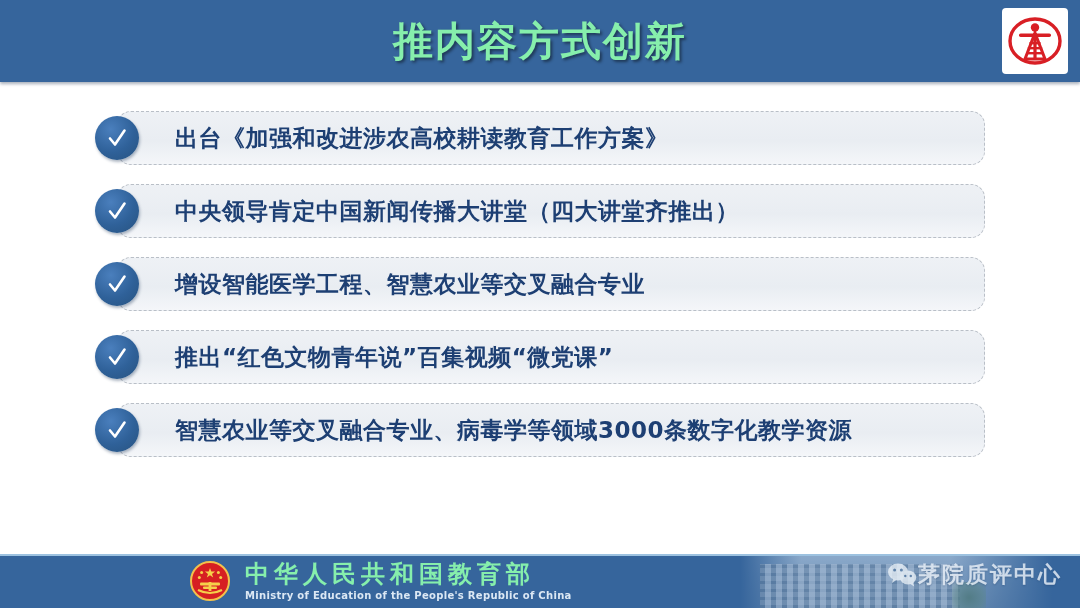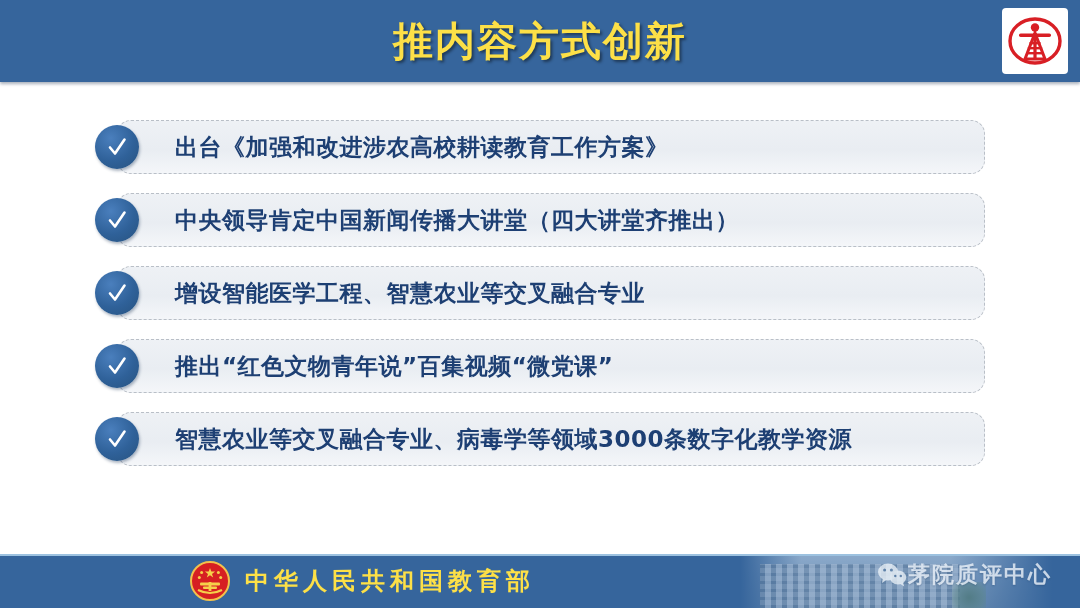--- a/index.html
+++ b/index.html
@@ -37,21 +37,21 @@
     position: absolute;
     left: 0;
     top: 0;
     width: 1080px;
     height: 82px;
     display: flex;
     align-items: center;
     justify-content: center;
     font-size: 40px;
     font-weight: bold;
-    color: #fde047;
+    color: #86efac;
     letter-spacing: 2px;
     text-shadow: 2px 2px 3px rgba(0, 0, 0, 0.45);
     white-space: nowrap;
   }
 
   .brand-logo {
     position: absolute;
     right: 12px;
     top: 8px;
     width: 66px;
@@ -66,21 +66,21 @@
 
   
   .list-area {
     position: absolute;
     left: 0;
     top: 110px;
     width: 1080px;
   }
   .list-row {
     position: relative;
-    margin: 10px auto 19px auto;
+    margin: 1px auto 19px auto;
     width: 890px;
     height: 54px;
     box-sizing: border-box;
   }
   .row-plate {
     position: absolute;
     left: 22px;
     top: 0;
     width: 868px;
     height: 54px;
@@ -155,21 +155,21 @@
   .photo-tree {
     position: absolute;
     left: 212px;
     bottom: 0;
     width: 34px;
     height: 26px;
     background: radial-gradient(circle at 50% 60%, rgba(96,136,96,0.8) 0%, rgba(120,160,120,0.55) 60%, rgba(160,190,160,0) 100%);
   }
   .footer-watermark {
     position: absolute;
-    right: 28px;
+    right: 18px;
     top: 4px;
     display: flex;
     align-items: center;
     gap: 1px;
     opacity: 0.82;
     z-index: 4;
   }
   .wm-text {
     font-size: 22px;
     font-weight: bold;
@@ -189,21 +189,21 @@
     gap: 13px;
     z-index: 3;
   }
   .moe-emblem { width: 44px; height: 44px; }
   .moe-emblem svg { display: block; }
   .moe-names { display: flex; flex-direction: column; line-height: 1; }
   .moe-cn {
     font-family: "DejaVu Serif", "Liberation Serif", serif;
     font-size: 24px;
     font-weight: bold;
-    color: #fde047;
+    color: #86efac;
     letter-spacing: 5px;
     white-space: nowrap;
   }
   .moe-en {
     margin-top: 5px;
     font-size: 10px;
     font-weight: bold;
     color: #dce8f4;
     letter-spacing: 0.3px;
     white-space: nowrap;
@@ -302,20 +302,21 @@
           <circle cx="30.4" cy="13.6" r="1.5" fill="#f5d04a"></circle>
           <circle cx="32.7" cy="18.4" r="1.5" fill="#f5d04a"></circle>
           <rect x="12" y="23.5" width="20" height="3" rx="1" fill="#f5d04a"></rect>
           <rect x="15" y="27.5" width="14" height="2.4" rx="1" fill="#f5d04a"></rect>
           <rect x="20.6" y="23" width="2.8" height="9" fill="#f5d04a"></rect>
           <path d="M10 31 Q22 37 34 31" fill="none" stroke="#f5d04a" stroke-width="2.2"></path>
         </svg>
       </div>
       <div class="moe-names">
         <span class="moe-cn">中华人民共和国教育部</span>
+        <span class="moe-en">Ministry of Education of the People's Republic of China</span>
       </div>
     </div>
 
     <div class="footer-watermark">
       <span class="wechat-icon">
         <svg width="30" height="26" viewBox="0 0 30 26" aria-hidden="true">
           <ellipse cx="11" cy="10" rx="10" ry="8.4" fill="#eef4fa" opacity="0.92"></ellipse>
           <polygon points="6,16 5,21 10,17.6" fill="#eef4fa" opacity="0.92"></polygon>
           <circle cx="7.6" cy="8" r="1.5" fill="#5a7ea6"></circle>
           <circle cx="14.4" cy="8" r="1.5" fill="#5a7ea6"></circle>

